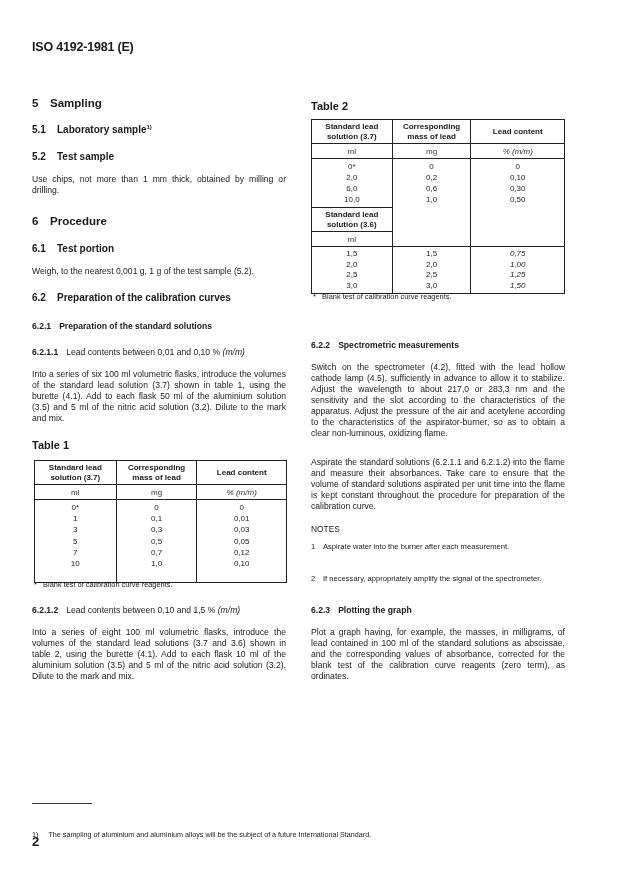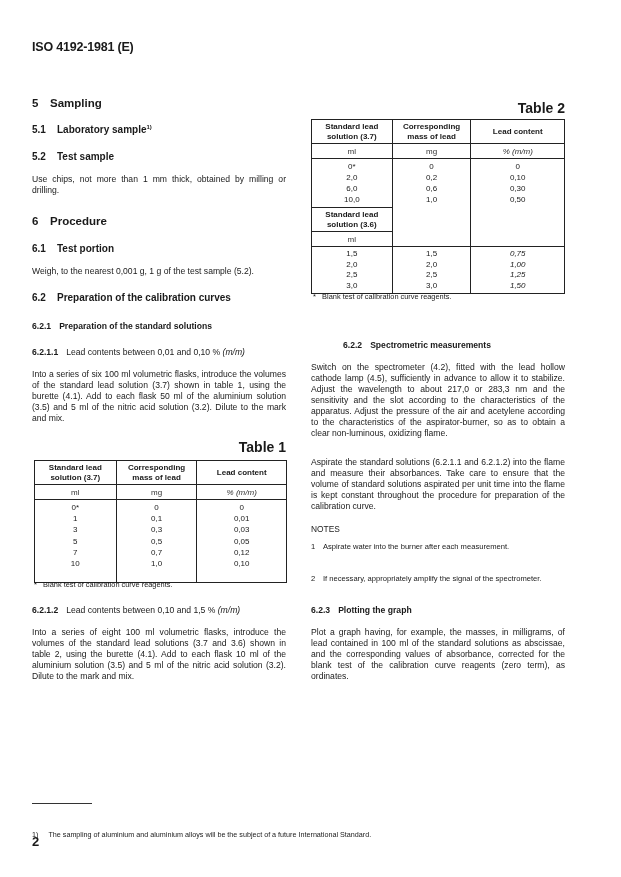--- a/index.html
+++ b/index.html
@@ -15,21 +15,21 @@
     .h2 { font-size: 10px; font-weight: bold; }
     .h2 .num { display: inline-block; width: 25px; }
     .h3 { font-size: 8.6px; font-weight: bold; }
     .h3 .num { margin-right: 8px; }
     .h4 { font-size: 8.6px; }
     .h4 .num { font-weight: bold; margin-right: 8px; }
     .h4 .it { font-style: italic; }
     .para { font-size: 8.6px; line-height: 11px; text-align: justify; text-align-last: left; }
     .left-col { left: 32px; width: 254px; }
     .right-col { left: 311px; width: 254px; }
-    .table-title { font-size: 14px; font-weight: bold; text-align: right; }
+    .table-title { font-size: 11px; font-weight: bold; text-align: left; }
     table.data { border-collapse: collapse; font-size: 8px; }
     table.data td, table.data th { padding: 0; text-align: center; }
     .tb { border: 1.3px solid #222; }
     .hdr { font-weight: bold; line-height: 9.5px; }
     .unit { color: #333; }
     .footnote-mark { font-size: 7.5px; }
     .notes-title { font-size: 8.4px; }
     .note { font-size: 7.6px; }
     .note .num { display: inline-block; width: 12px; }
     .fn-line { left: 32px; top: 803px; width: 60px; height: 1px; background: #333; }
@@ -202,21 +202,21 @@
         <div>1,50</div>
       </td>
     </tr>
   </tbody>
     </table>
 </div>
 <div class="abs" style="left:313px; top:292px; font-size:7.4px;">
   <span class="footnote-mark">*</span>&nbsp;&nbsp;&nbsp;<span>Blank test of calibration curve reagents.</span>
 </div>
 
-<div class="abs h3 right-col" style="top:340px;margin-left:32px;">
+<div class="abs h3 right-col" style="top:340px;">
   <span class="num">6.2.2</span><span>Spectrometric measurements</span>
 </div>
 <div class="abs para right-col" style="top:362px;">Switch on the spectrometer (4.2), fitted with the lead hollow cathode lamp (4.5), sufficiently in advance to allow it to stabilize. Adjust the wavelength to about 217,0 or 283,3 nm and the sensitivity and the slot according to the characteristics of the apparatus. Adjust the pressure of the air and acetylene according to the characteristics of the aspirator-burner, so as to obtain a clear non-luminous, oxidizing flame.</div>
 <div class="abs para right-col" style="top:457px;">Aspirate the standard solutions (6.2.1.1 and 6.2.1.2) into the flame and measure their absorbances. Take care to ensure that the volume of standard solutions aspirated per unit time into the flame is kept constant throughout the procedure for preparation of the calibration curve.</div>
 
 <div class="abs notes-title right-col" style="top:524px;">NOTES</div>
 <div class="abs note right-col" style="top:542px;">
   <span class="num">1</span><span>Aspirate water into the burner after each measurement.</span>
 </div>
 <div class="abs note right-col" style="top:558px;margin-top:16px;">

